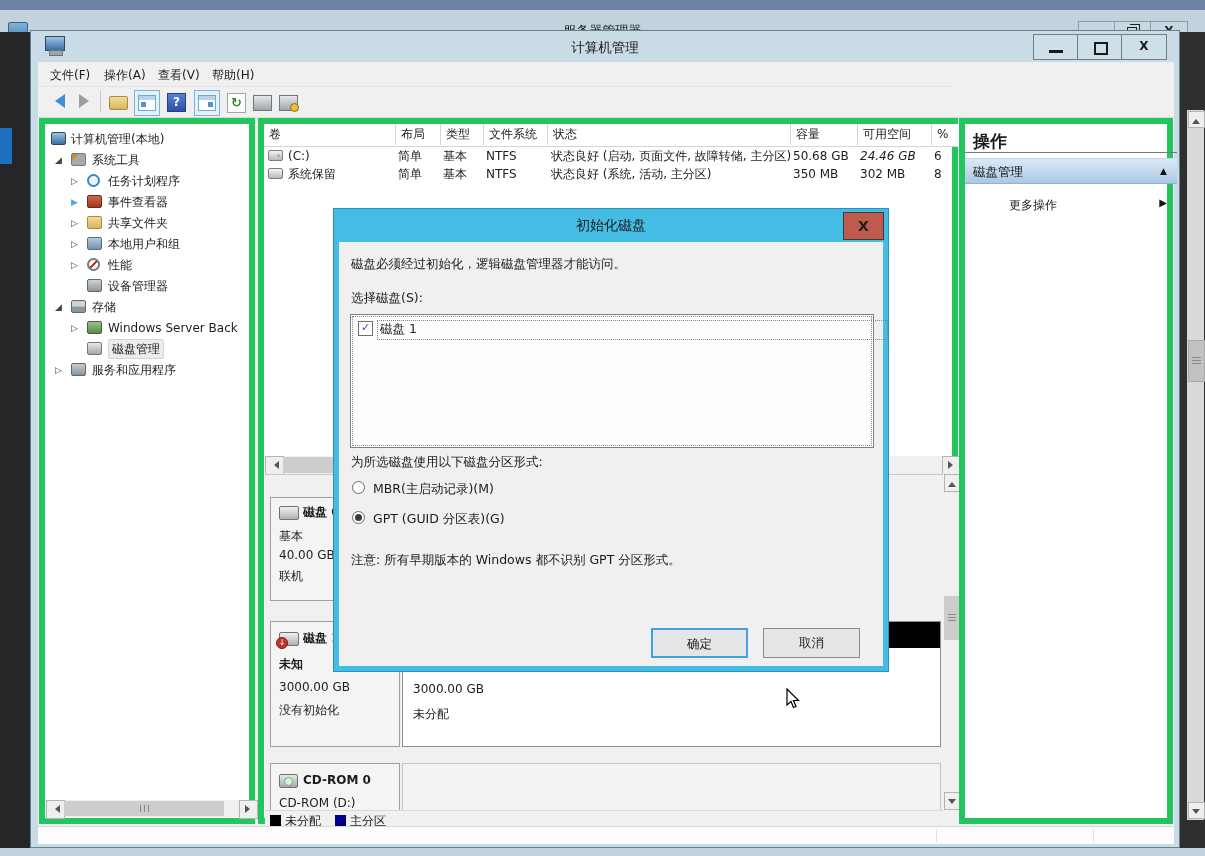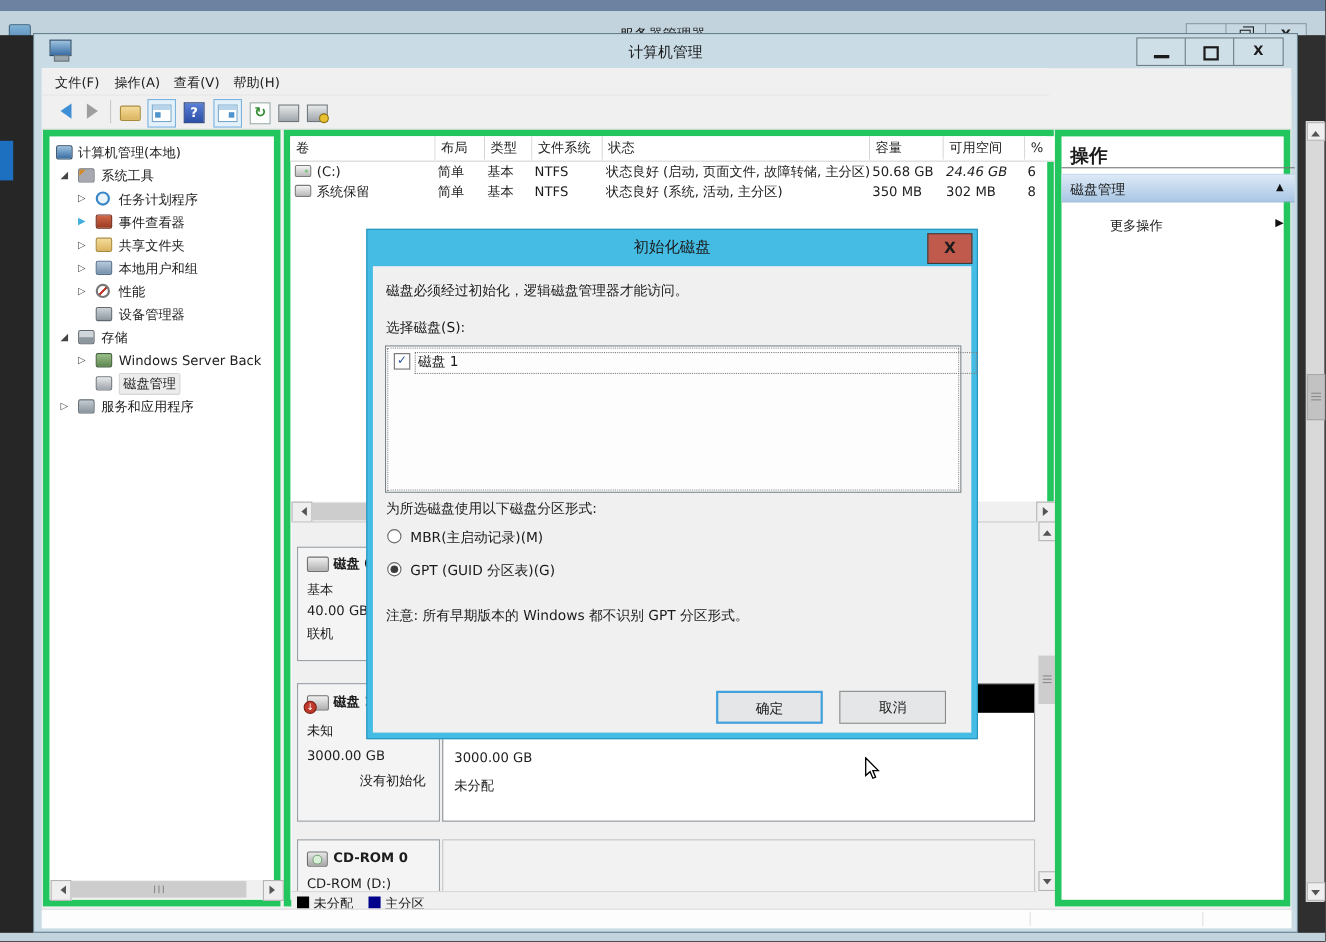--- a/index.html
+++ b/index.html
@@ -371,23 +371,23 @@
             <span class="dline" style="top:30px;">基本</span>
             <span class="dline" style="top:50px;">40.00 GB</span>
             <span class="dline" style="top:70px;">联机</span>
           </div>
 
           <div class="dcell" style="left:5px;top:146px;width:130px;height:126px;">
             <span class="dico" style="top:10px;">
                 <span class="dico-over">↓</span>
               </span>
             <span class="dname" style="top:8px;width:95px;">磁盘 1</span>
-            <span class="dline" style="top:34px;">未知</span>
+            <span class="dline" style="top:34px;font-weight:bold;">未知</span>
             <span class="dline" style="top:58px;">3000.00 GB</span>
-            <span class="dline" style="top:80px;margin-left:48px;">没有初始化</span>
+            <span class="dline" style="top:80px;">没有初始化</span>
           </div>
           <div class="dregion" style="left:137px;top:146px;width:539px;height:126px;">
             <span class="dstripe"></span>
             <span class="dline" style="left:10px;top:60px;">3000.00 GB</span>
             <span class="dline" style="left:10px;top:84px;">未分配</span>
           </div>
 
           <div class="dcell" style="left:5px;top:288px;width:130px;height:56px;">
             <span class="cdico" style="top:10px;">
                 <span class="disc"></span>

